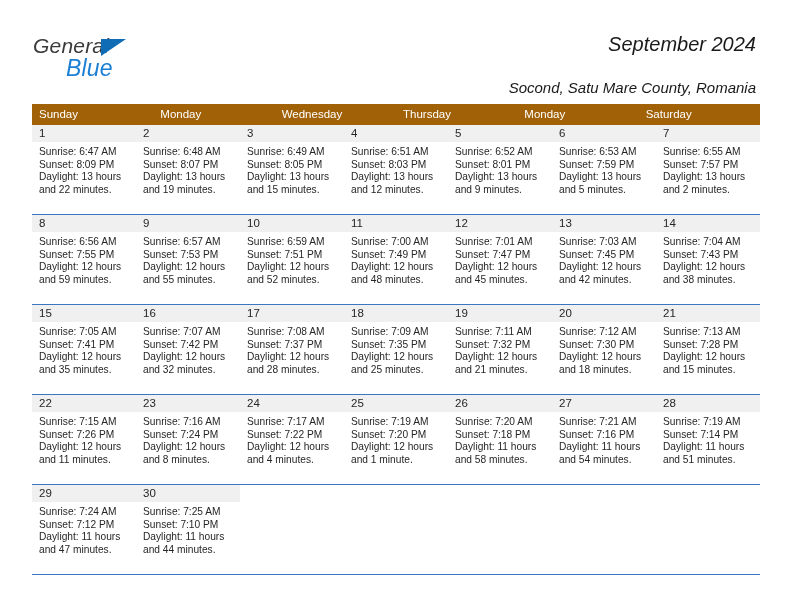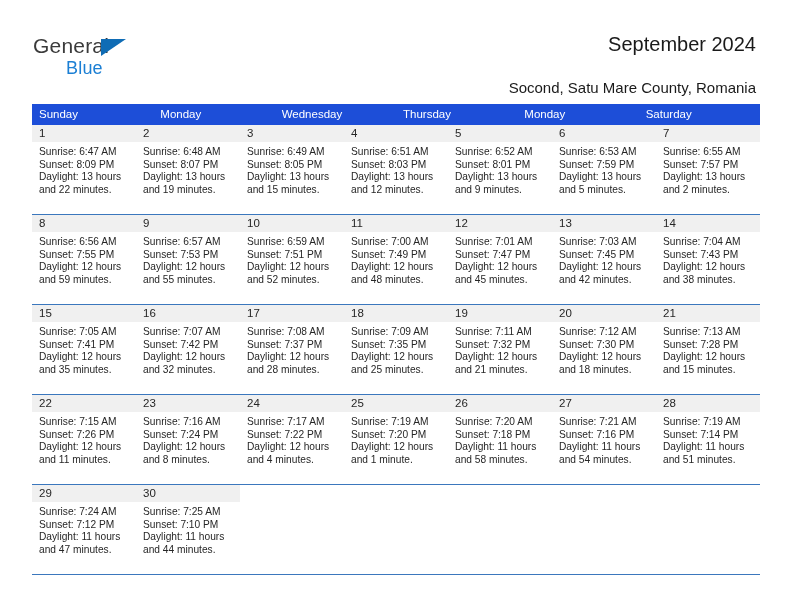--- a/index.html
+++ b/index.html
@@ -18,20 +18,21 @@
     height: 612px;
     background: #ffffff;
   }
 
   
   .top {
     position: absolute;
     left: 0; top: 0;
     width: 792px;
     height: 100px;
+    font-style: italic;
   }
   .logo {
     position: absolute;
     left: 33px;
     top: 34px;
     width: 200px;
     height: 56px;
   }
   .logo-general {
     position: absolute;
@@ -47,21 +48,21 @@
     left: 68px;
     top: 5px;
     width: 0; height: 0;
     border-left: 25px solid #0f6cb5;
     border-bottom: 17px solid transparent;
   }
   .logo-blue {
     position: absolute;
     left: 33px;
     top: 22px;
-    font-size: 18px;
+    font-size: 23px;
     letter-spacing: 0.2px;
     color: #1b7fd4;
     line-height: 24px;
     white-space: nowrap;
   }
   .title {
     position: absolute;
     right: 36px;
     top: 33px;
     font-size: 20px;
@@ -83,21 +84,21 @@
   
   .calendar {
     position: absolute;
     left: 32px;
     top: 104px;
     width: 728px;
   }
   .weekday-row {
     display: flex;
     width: 100%;
-    background: #1d4ed8;
+    background: #a16207;
     height: 21px;
   }
   .weekday {
     flex: 1 1 0;
     color: #ffffff;
     font-size: 11.5px;
     line-height: 21px;
     padding-left: 7px;
     white-space: nowrap;
     overflow: hidden;

